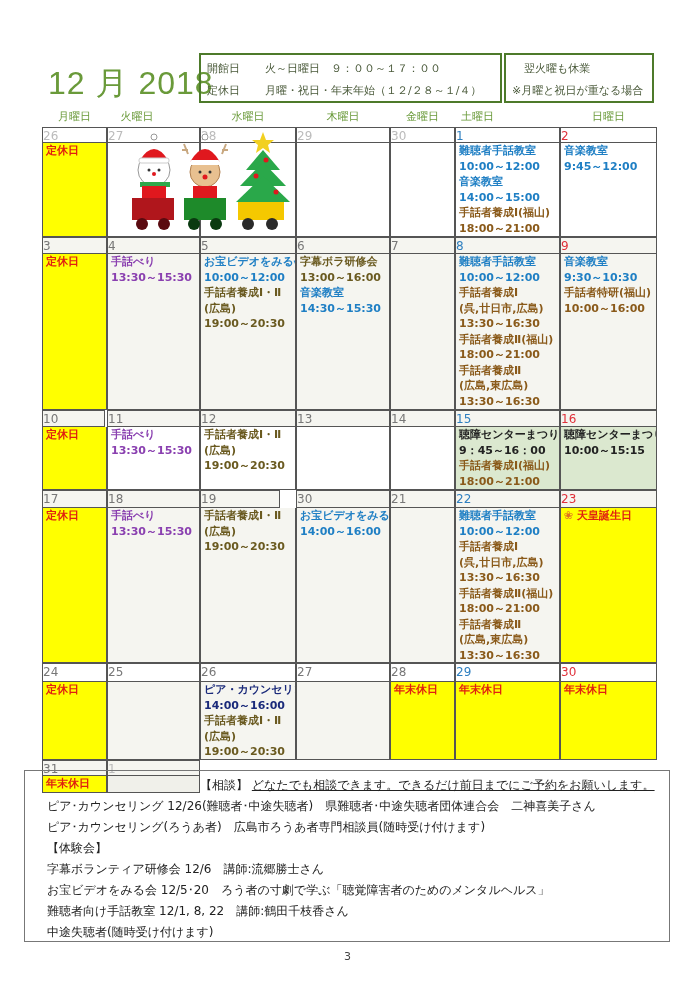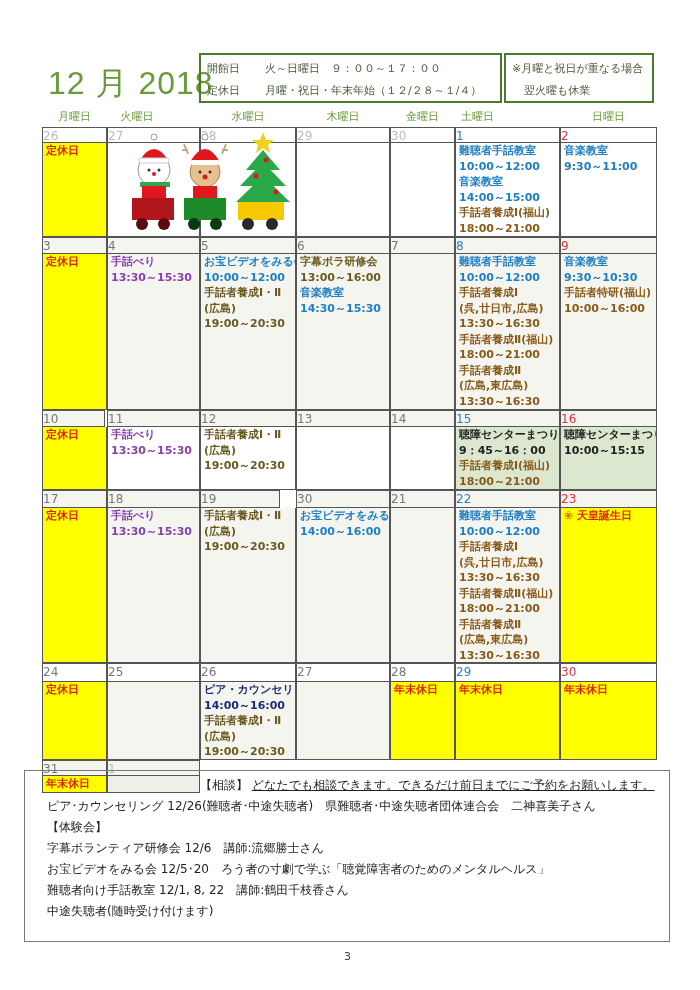--- a/index.html
+++ b/index.html
@@ -31,22 +31,22 @@
 <body>
 
 <div class="abs title">12 月 2018</div>
 
 <div class="abs infobox" style="left:199px; top:53px; width:303px; height:50px;">
   <div class="row"><span style="width:58px;">開館日</span><span>火～日曜日　９：００～１７：００</span></div>
   <div class="row"><span style="width:58px;">定休日</span><span>月曜・祝日・年末年始（１２/２８～１/４）</span></div>
 </div>
 
 <div class="abs infobox" style="left:504px; top:53px; width:150px; height:50px; padding-left:6px;">
+  <div style="padding-left:12px;">翌火曜も休業</div>
   <div>※月曜と祝日が重なる場合</div>
-  <div style="padding-left:12px;">翌火曜も休業</div>
 </div>
 
 <div class="abs dow" style="left:42px; width:65px;">月曜日</div>
 <div class="abs dow" style="left:107px; width:60px;">火曜日</div>
 <div class="abs dow" style="left:200px; width:96px;">水曜日</div>
 <div class="abs dow" style="left:296px; width:94px;">木曜日</div>
 <div class="abs dow" style="left:390px; width:65px;">金曜日</div>
 <div class="abs dow" style="left:455px; width:45px;">土曜日</div>
 <div class="abs dow" style="left:560px; width:97px;">日曜日</div>
 
@@ -68,21 +68,21 @@
       <div class="ev blue">難聴者手話教室</div>
       <div class="ev blue">10:00～12:00</div>
       <div class="ev blue">音楽教室</div>
       <div class="ev blue">14:00～15:00</div>
       <div class="ev brown">手話者養成Ⅰ(福山)</div>
       <div class="ev brown">18:00～21:00</div>
     </div>
     <div class="abs cell num sun" style="left: 560px; top: 127px; width: 97px; height: 16px; border: 1px solid rgb(85, 85, 85); background: rgb(255, 255, 255);">2</div>
     <div class="abs cell" style="left: 560px; top: 143px; width: 97px; height: 94px; border-right: 1px solid rgb(85, 85, 85); border-bottom: 1px solid rgb(85, 85, 85); border-left: 1px solid rgb(85, 85, 85); border-image: initial; border-top: none; background: rgb(255, 255, 255);">
       <div class="ev blue">音楽教室</div>
-      <div class="ev blue">9:30～11:00</div>
+      <div class="ev blue">9:45～12:00</div>
     </div>
     <div class="abs cell num" style="left: 42px; top: 237px; width: 65px; height: 17px; border: 1px solid rgb(85, 85, 85); background: rgb(245, 245, 240);">3</div>
     <div class="abs cell" style="left: 42px; top: 254px; width: 65px; height: 156px; border-right: 1px solid rgb(85, 85, 85); border-bottom: 1px solid rgb(85, 85, 85); border-left: 1px solid rgb(85, 85, 85); border-image: initial; border-top: none; background: rgb(255, 255, 0);">
       <div class="ev red">定休日</div>
     </div>
     <div class="abs cell num" style="left: 107px; top: 237px; width: 93px; height: 17px; border: 1px solid rgb(85, 85, 85); background: rgb(245, 245, 240);">4</div>
     <div class="abs cell" style="left: 107px; top: 254px; width: 93px; height: 156px; border-right: 1px solid rgb(85, 85, 85); border-bottom: 1px solid rgb(85, 85, 85); border-left: 1px solid rgb(85, 85, 85); border-image: initial; border-top: none; background: rgb(245, 245, 240);">
       <div class="ev purple">手話べり</div>
       <div class="ev purple">13:30～15:30</div>
     </div>
@@ -276,20 +276,21 @@
     </g>
   </svg>
 </div>
 
 <div class="abs notes">
   <div class="note-line" style="padding-left:175px; margin-top:4px;">
     <span>【相談】</span>
     <span style="text-decoration:underline;">どなたでも相談できます。できるだけ前日までにご予約をお願いします。</span>
   </div>
   <div class="note-line" style="padding-left:22px;">ピア･カウンセリング 12/26(難聴者･中途失聴者)　県難聴者･中途失聴者団体連合会　二神喜美子さん</div>
+  <div class="note-line" style="padding-left:22px;">ピア･カウンセリング(ろうあ者)　広島市ろうあ者専門相談員(随時受け付けます)</div>
   <div class="note-line" style="padding-left:22px;">【体験会】</div>
   <div class="note-line" style="padding-left:22px;">字幕ボランティア研修会 12/6　講師:流郷勝士さん</div>
   <div class="note-line" style="padding-left:22px;">お宝ビデオをみる会 12/5･20　ろう者の寸劇で学ぶ「聴覚障害者のためのメンタルヘルス」</div>
   <div class="note-line" style="padding-left:22px;">難聴者向け手話教室 12/1, 8, 22　講師:鶴田千枝香さん</div>
   <div class="note-line" style="padding-left:22px;">中途失聴者(随時受け付けます)</div>
 </div>
 
 <div class="abs pagenum">3</div>
 
 </body></html>

